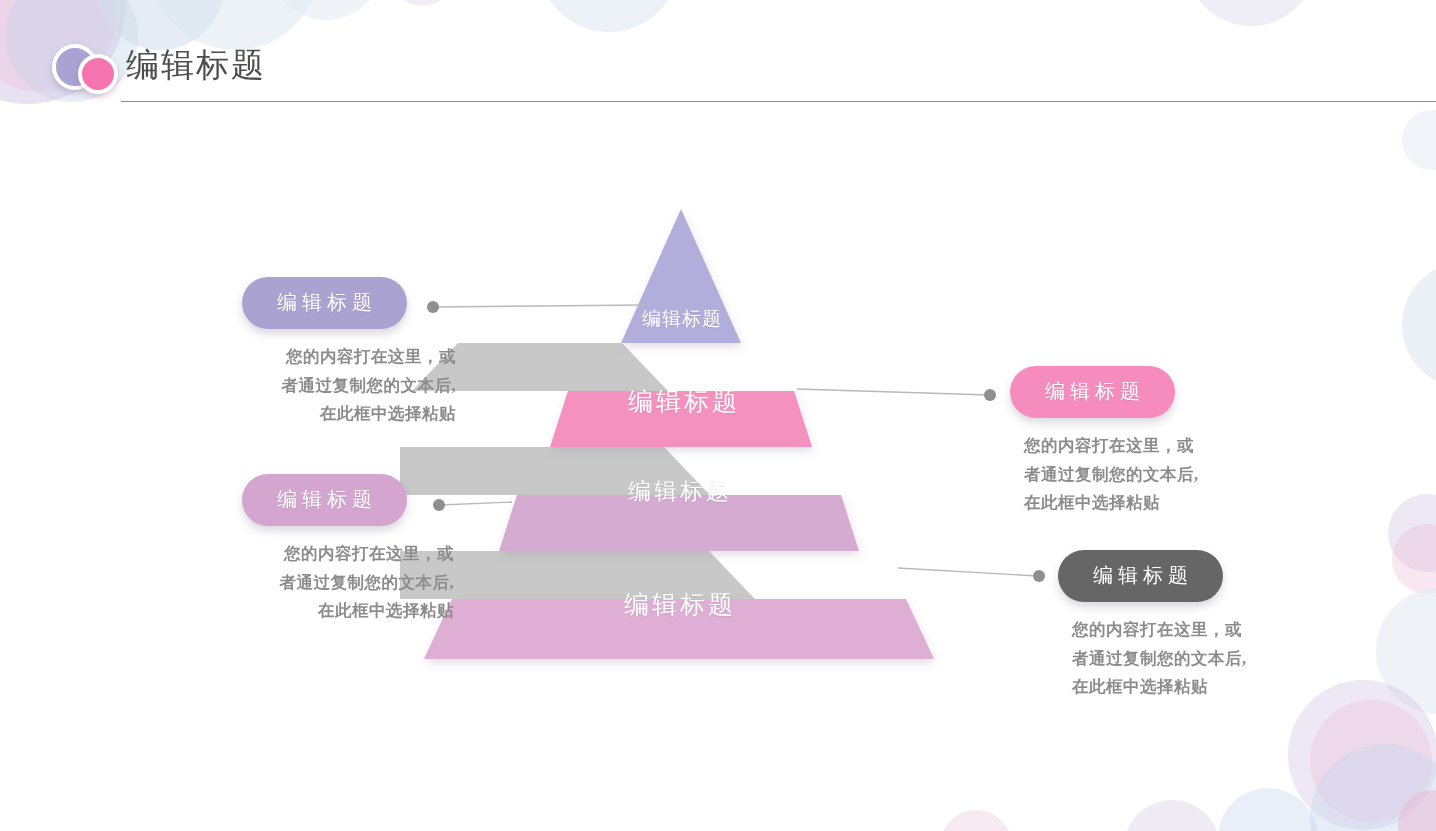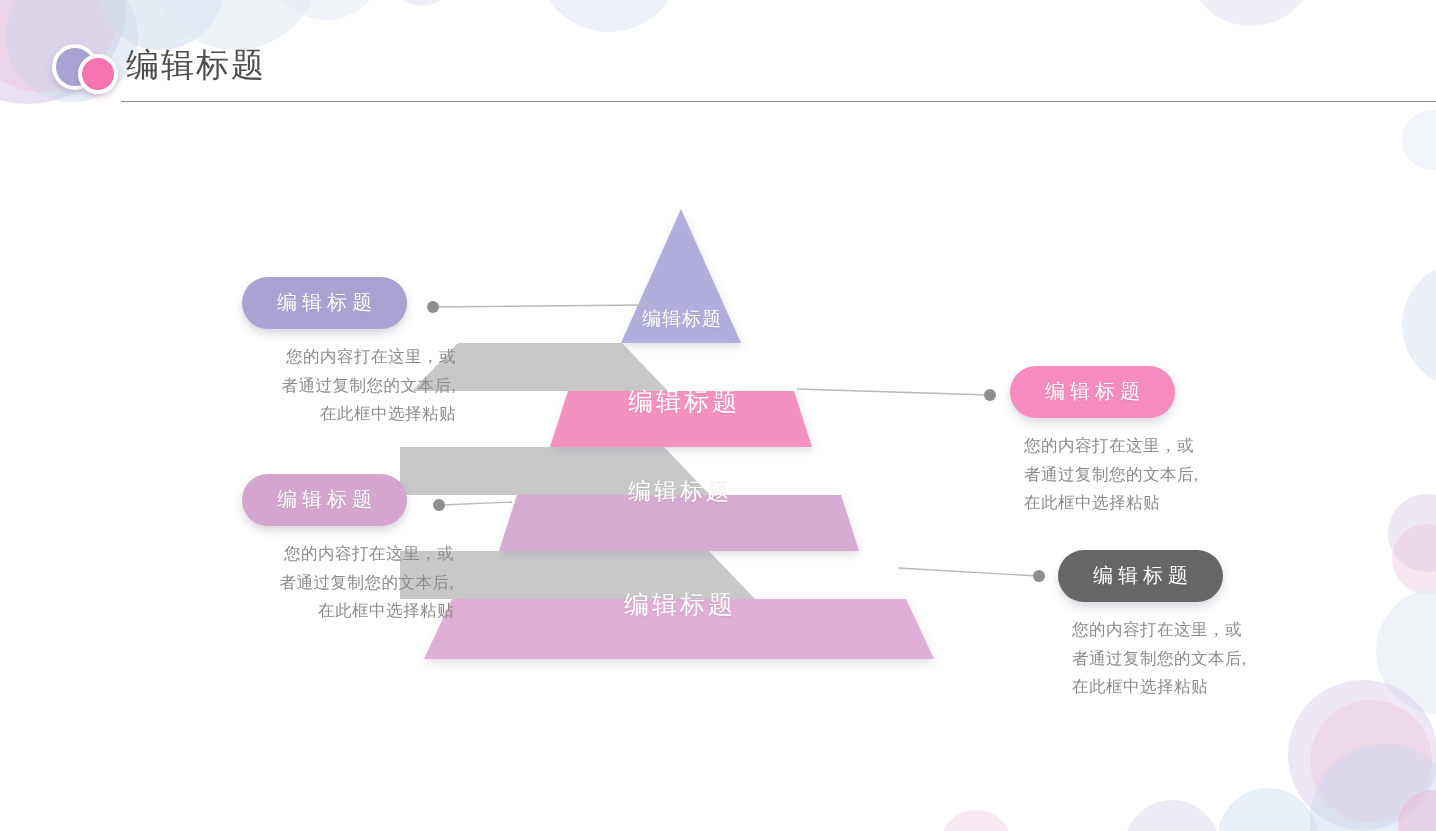--- a/index.html
+++ b/index.html
@@ -136,20 +136,21 @@
     box-shadow: 0 5px 9px rgba(140,130,150,0.30);
     text-shadow: 0 1px 1px rgba(110,90,110,0.20);
   }
   .callout-body {
     margin-top: 14px;
     font-size: 16.5px;
     color: #8c8c8c;
     line-height: 28.5px;
     letter-spacing: 0.5px;
     white-space: nowrap;
+    font-weight: bold;
   }
   .callout-body span { display: block; }
 
   
   #callout-0 { left: 242px; top: 277px; width: 224px; }
   #callout-0 .pill-wrap { text-align: left; }
   #callout-0 .callout-body { text-align: right; padding-right: 10px; }
 
   #callout-1 { left: 1010px; top: 366px; width: 260px; }
   #callout-1 .callout-body { text-align: left; padding-left: 14px; }

